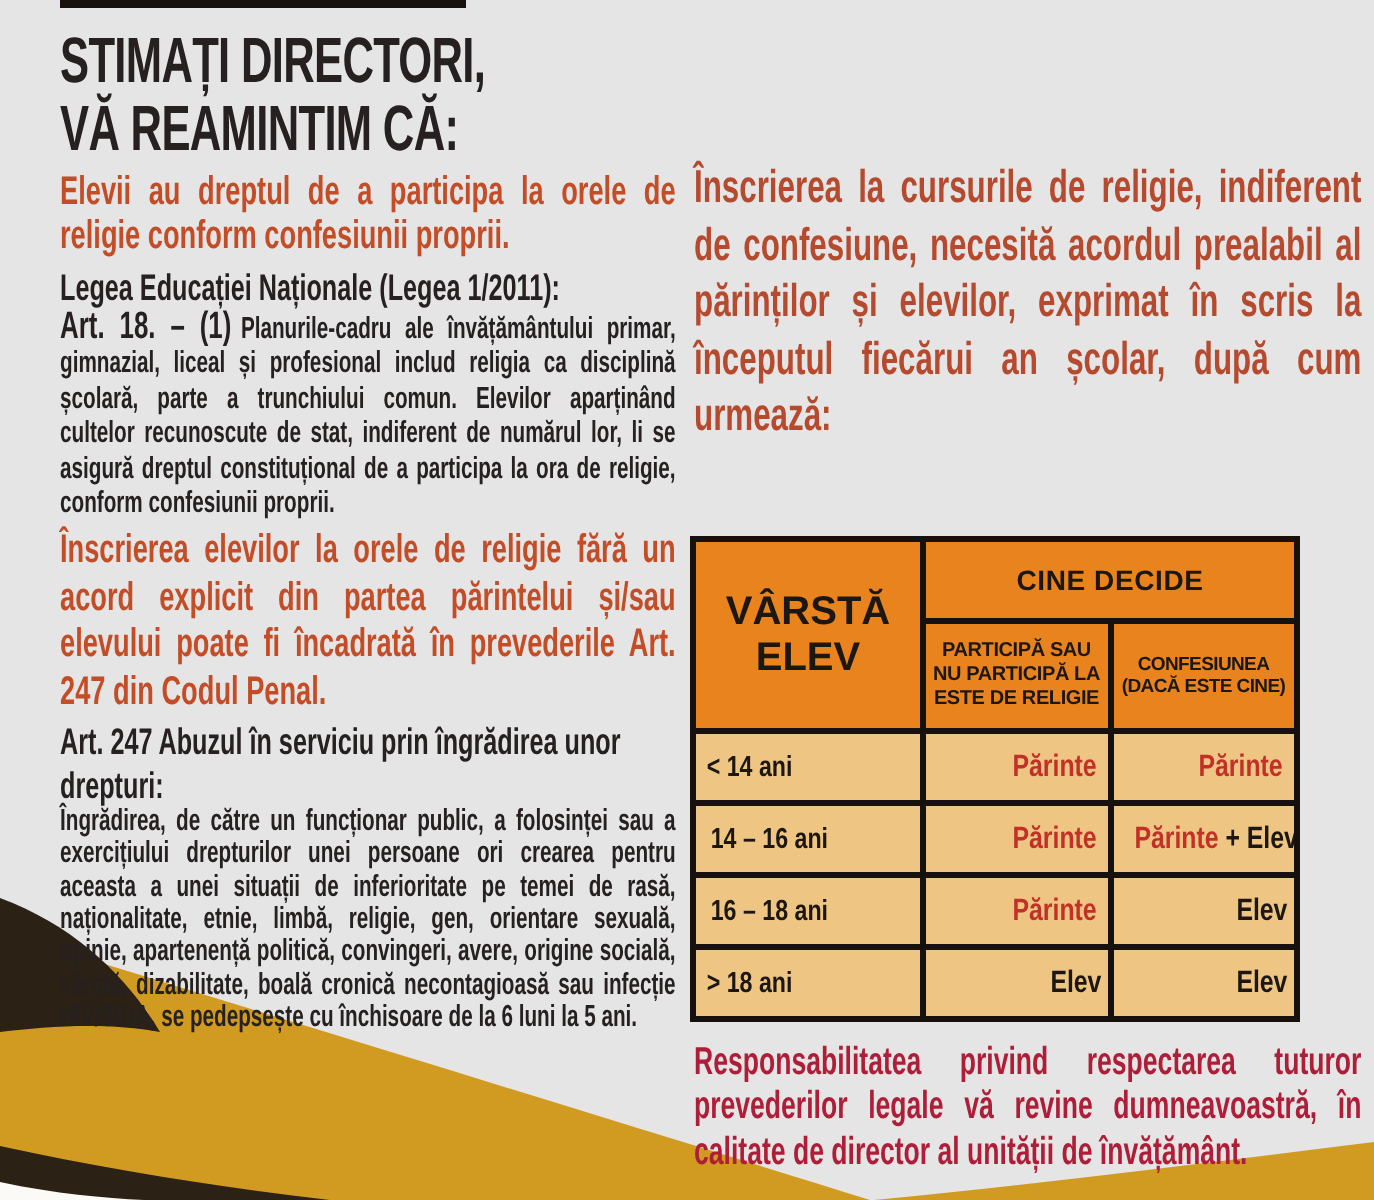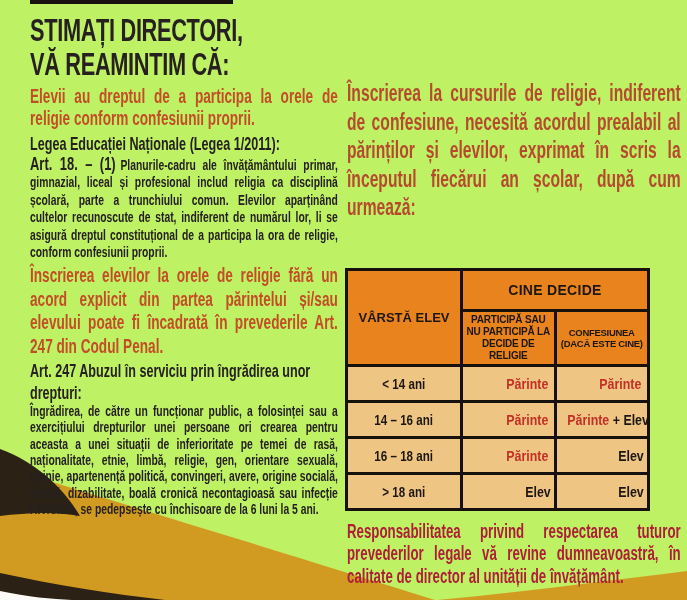--- a/index.html
+++ b/index.html
@@ -1,18 +1,18 @@
 <!DOCTYPE html>
 <html><head>
 <meta charset="utf-8">
 <style>
   html,body { margin:0; padding:0; }
   .page {
     position:relative; width:687px; height:600px; overflow:hidden;
-    background:#bef264;
+    background:#e5e5e5;
     font-family:"Liberation Sans","DejaVu Sans",sans-serif;
     -webkit-font-smoothing:antialiased;
   }
   .decor { position:absolute; left:0; top:0; width:687px; height:600px; z-index:1; }
   .top-bar { position:absolute; left:30px; top:0; width:203px; height:4px; background:#17120D; z-index:2; }
 
   
   .left-col {
     position:absolute; left:30px; top:13px; width:452px;
     transform:scaleX(0.681); transform-origin:0 0;
@@ -50,24 +50,24 @@
   .th-orange { background:#E8831E; }
   .td-beige  { background:#EFC584; }
   .c-age  { width:112px; }
   .c-part { width:96px; }
   .c-conf { width:97px; }
   .r-head1 { height:38px; }
   .r-head2 { height:55px; }
   .r-data  { height:36px; }
   .hdr { color:#1D1712; font-weight:700; text-align:center; }
   .cine   { font-size:14px; letter-spacing:0.3px; }
-  .varsta { font-size:13px; }
+  .varsta { font-size:20px; }
   .sub    { font-size:10px; line-height:11.8px; letter-spacing:-0.2px; padding:2px 3px; }
   .sub2   { font-size:9.5px; line-height:11.5px; letter-spacing:-0.3px; }
-  .age-cell { text-align:center; padding-left:12px; font-size:14.5px; font-weight:700; color:#1D1712; }
+  .age-cell { text-align:left; padding-left:12px; font-size:14.5px; font-weight:700; color:#1D1712; }
   .val  { text-align:right; font-size:15.5px; font-weight:700; }
   .red  { color:#C23127; }
   .dark { color:#1D1712; }
   .cond { display:inline-block; white-space:nowrap; transform:scaleX(0.8); transform-origin:center; }
 </style>
 </head>
 <body>
 
 <div class="page">
 
@@ -98,21 +98,21 @@
 
   <div class="right-intro">Înscrierea la cursurile de religie, indiferent de confesiune, necesită acordul prealabil al părinților și elevilor, exprimat în scris la începutul fiecărui an școlar, după cum urmează:</div>
 
   <table class="religion-table">
     <tbody>
         <tr>
       <td class="th-orange hdr varsta c-age r-head1" rowspan="2">VÂRSTĂ ELEV</td>
       <td class="th-orange hdr cine r-head1" colspan="2">CINE DECIDE</td>
     </tr>
     <tr class="r-head2">
-      <td class="th-orange hdr sub c-part">PARTICIPĂ SAU NU PARTICIPĂ LA DECIDE DE RELIGIE</td>
+      <td class="th-orange hdr sub c-part">PARTICIPĂ SAU NU PARTICIPĂ LA ESTE DE RELIGIE</td>
       <td class="th-orange hdr sub sub2 c-conf">CONFESIUNEA (DACĂ ESTE CINE)</td>
     </tr>
     <tr class="r-data">
       <td class="td-beige age-cell"><span class="cond">&lt; 14 ani</span></td>
       <td class="td-beige val"><span class="cond"><span class="red">Părinte</span><span class="dark"></span></span></td>
       <td class="td-beige val"><span class="cond"><span class="red">Părinte</span><span class="dark"></span></span></td>
     </tr>
     <tr class="r-data">
       <td class="td-beige age-cell"><span class="cond">14 – 16 ani</span></td>
       <td class="td-beige val"><span class="cond"><span class="red">Părinte</span><span class="dark"></span></span></td>

